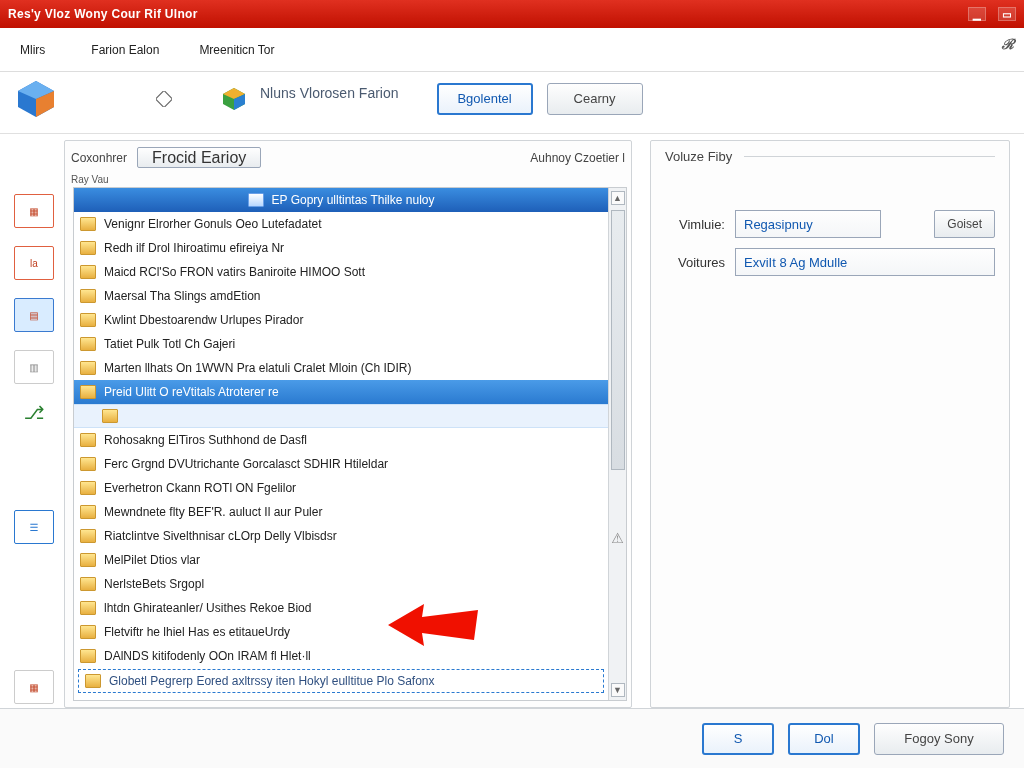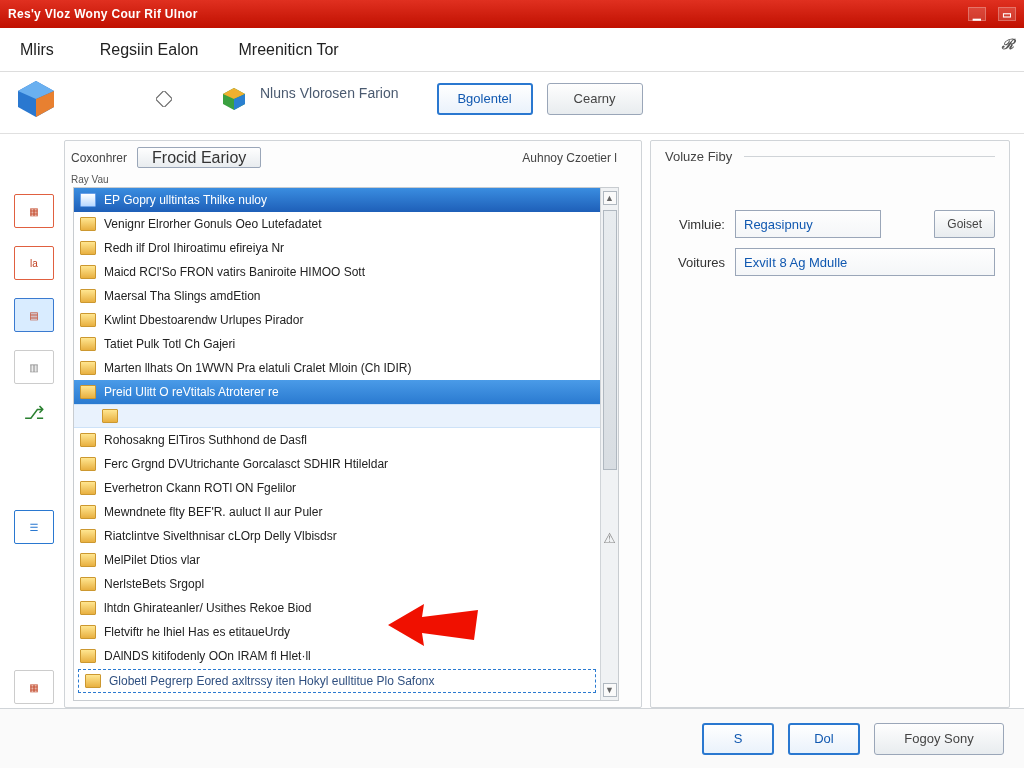--- a/index.html
+++ b/index.html
@@ -6,52 +6,52 @@
   html, body { width: 1024px; height: 768px; overflow: hidden; background: #f0f0f0; }
   
   .window { width: 1024px; height: 768px; background: #fff; display: flex; flex-direction: column; }
   
   .titlebar { height: 28px; background: linear-gradient(to bottom, #e03020, #c01000); color: #fff; font-weight: bold; display: flex; align-items: center; padding: 0 8px; font-size: 14px; letter-spacing: 0.3px; }
   .titlebar-controls { margin-left: auto; display: flex; gap: 12px; }
   .titlebar-controls span { width: 18px; height: 14px; background: rgba(255,255,255,0.15); border: 1px solid rgba(255,255,255,0.25); display:flex; align-items:center; justify-content:center; font-size:10px; }
   
   .menubar { height: 44px; display: flex; align-items: center; padding: 0 10px 0 0; border-bottom: 1px solid #ddd; background:#fff; position: relative; }
   .close-x { position:absolute; right:10px; top:6px; font-size:14px; color:#555; font-style: italic; font-weight: bold; }
-  .menu-item { padding: 8px 20px; color: #222; font-size: 16px; display:flex; align-items:center; }
+  .menu-item { padding: 8px 20px; color: #222; font-size: 12px; display:flex; align-items:center; }
   .first-menu { padding-left: 20px; padding-right: 26px; }
   
   .toolbar { height: 62px; display: flex; align-items: center; padding: 2px 12px 10px 14px; gap: 14px; background:#fff; border-bottom:1px solid #e0e0e0; }
   .appicon { width: 44px; height: 44px; }
   .toolicon { width: 28px; height: 28px; display:inline-block; }
   .tool-group { display:flex; align-items:flex-start; gap: 12px; }
   .tool-label { color: #4a5a70; font-size: 14px; }
   .smallicon { width: 16px; height: 16px; }
   
   .btn { min-width: 96px; height: 32px; border: 1px solid #9aa6b8; background: linear-gradient(#fefefe,#e8ecef); border-radius: 3px; padding: 0 16px; font-size: 13px; color:#444; display:inline-flex; align-items:center; justify-content:center; }
   .btn.primary { border: 2px solid #2a78d0; color:#1058b0; background: linear-gradient(#ffffff,#eaf2fb); }
   
   .body { flex: 1; display: flex; padding: 6px 14px 0 4px; gap: 0; }
   
   .sidebar-strip { width: 60px; display: flex; flex-direction: column; align-items: center; gap: 18px; padding-top: 54px; }
   .sidebar-strip .strip-item { width: 40px; height: 34px; border: 1px solid #e06040; border-radius: 2px; display:flex; align-items:center; justify-content:center; background:#fff; font-size:10px; color:#c04020;}
   .sidebar-strip .strip-item.selected { background:#d9ecff; border-color:#3a7ad0; }
   .sidebar-strip .plain { border:none; background:none; }
   .sidebar-strip .spacer { height: 50px; border:none; background:none; }
   
-  .left-panel { flex: 1.35; display: flex; flex-direction: column; border: 1px solid #d0d4d8; border-radius: 2px; padding: 4px 18px 4px 0; background:#fdfdfd; margin-right:8px; }
+  .left-panel { flex: 1.35; display: flex; flex-direction: column; border: 1px solid #d0d4d8; border-radius: 2px; padding: 4px 0 4px 0; background:#fdfdfd; margin-right:18px; }
   .panel-top { display: flex; align-items: center; gap: 10px; padding: 2px 6px 6px 6px; font-size:13px; color:#333;}
   .panel-top .lbl { color:#444; }
   .small-btn { height: 21px; padding: 0 14px; border: 1px solid #9aa6b8; border-radius:2px; background: linear-gradient(#fefefe,#e8ecef); font-size:16px; color:#333; }
   .sub-lbl { font-size:10px; color:#555; padding-left:6px; }
   
   .list-container { flex: 1; margin: 2px 4px 2px 8px; border: 1px solid #c8ccd0; display:flex; overflow:hidden; background:#fff; }
   .list { flex:1; overflow:hidden; }
   .list-row { display:flex; align-items:center; height: 24px; padding: 0 6px; gap: 8px; color:#222; font-size:13px; white-space: nowrap; }
   .list-row .ic { width: 16px; height: 14px; background: linear-gradient(#ffe690,#e8b040); border:1px solid #cc9830; border-radius:1px; flex-shrink:0; }
-  .list-row.header { background: linear-gradient(#3a8de0,#1e5fb8); color:#fff; }
+  .list-row.header { background: linear-gradient(#3a8de0,#1e5fb8); color:#fff;justify-content:center; }
   .list-row.header .ic { background: linear-gradient(#fff,#b8d8ff); border-color:#6aa0e8; }
   .list-row.selected { background: linear-gradient(#4a9be8,#2a7ad0); color:#fff; }
   .list-row.sub { padding-left: 28px; background:#e9f2fd; border-top:1px solid #cde2f8; border-bottom:1px solid #cde2f8; }
   .list-row.last { border:1px dashed #2a7ad0; margin: 1px 4px; font-size:12px; color:#305080; }
   .list-row.marker { position: relative; }
   
   .scrollbar { width: 18px; background:#f0f2f4; border-left:1px solid #d0d4d8; display:flex; flex-direction:column; align-items:center; padding:2px 0;}
   .sb-btn { width:14px; height:14px; border:1px solid #b0b8c0; background:#fafafa; display:flex; align-items:center; justify-content:center; font-size:9px; color:#666; margin:1px 0;}
   .sb-thumb { width:14px; flex:0 0 260px; background:linear-gradient(#e8ecef,#d8dde2); border:1px solid #b0b8c0; margin-top:4px;}
   .sb-track-triangle { margin-top:60px; font-size:14px; color:#888;}
@@ -78,21 +78,21 @@
   <div class="titlebar">
     <span>Res'y Vloz Wony Cour Rif Ulnor</span>
     <div class="titlebar-controls">
       <span>▁</span>
       <span>▭</span>
     </div>
   </div>
 
   <div class="menubar">
     <div class="menu-item first-menu">Mlirs</div>
-    <div class="menu-item">Regsiin Ealon</div>
+    <div class="menu-item">Farion Ealon</div>
     <div class="menu-item">Mreeniticn Tor</div>
     <span class="close-x">ℛ</span>
   </div>
 
   <div class="toolbar">
     <span class="appicon">
       <svg viewBox="0 0 44 44">
           <polygon points="22,4 40,14 40,30 22,40 4,30 4,14" fill="#2a78d0"></polygon>
           <polygon points="22,4 40,14 22,22 4,14" fill="#6ab0f0"></polygon>
           <polygon points="22,22 40,14 40,30 22,40" fill="#e88030"></polygon>

